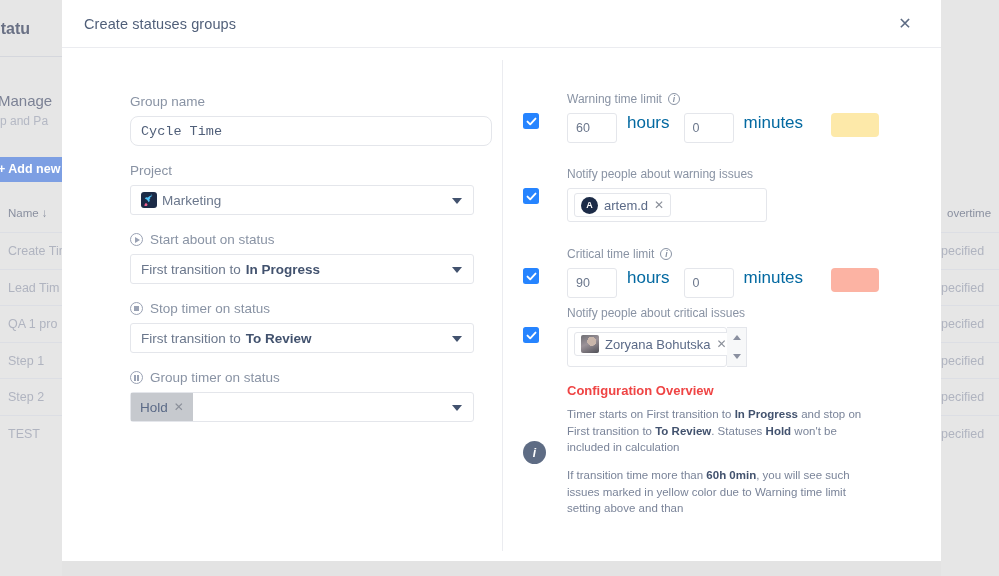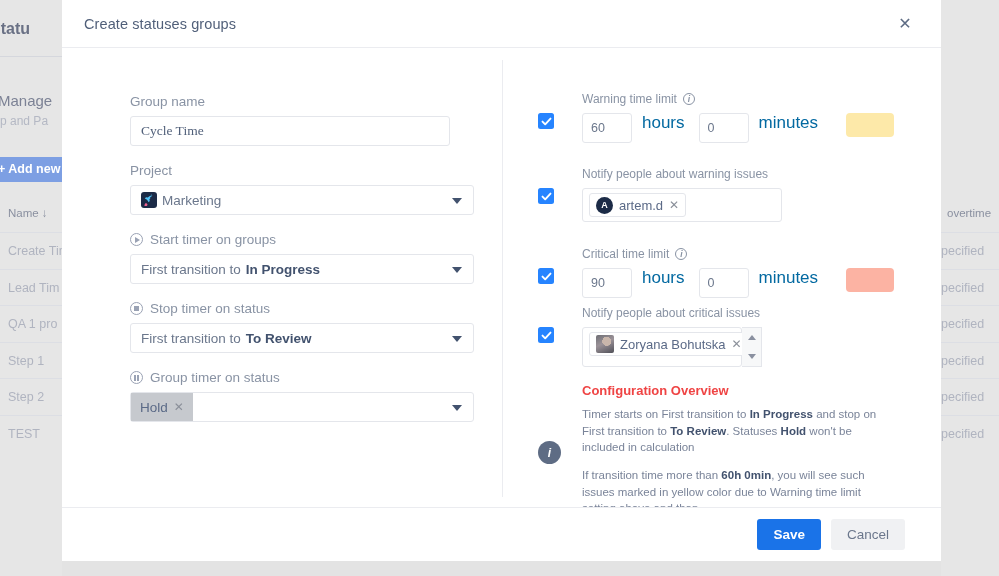--- a/index.html
+++ b/index.html
@@ -105,35 +105,35 @@
     padding: 46px 0 0 68px;
     position: relative;
   }
   .divider {
     position: absolute; left: 440px; top: 12px;
     width: 1px; bottom: 10px;
     background: #ebecf0;
   }
   .col-right {
     flex: 1;
-    padding: 44px 0 0 36px;
+    padding: 44px 0 0 21px;
     position: relative;
   }
 
   
   .field { margin-bottom: 17px; }
   .field-label {
     font-size: 13.5px; color: #8993a4; margin-bottom: 7px;
     display: flex; align-items: center; gap: 7px;
   }
   .text-input {
-    width: 320px; height: 30px;
-    border: 1px solid #e4e6eb; border-radius: 3px;
+    width: 362px; height: 30px;
+    border: 1px solid #e4e6eb; border-radius: 8px;
     background: #fff;
-    font-family: Liberation Serif, serif;
+    font-family: Liberation Mono, monospace;
     font-size: 13.5px; color: #505f79;
     padding: 0 10px;
     outline: none;
   }
   .select-box {
     width: 344px; height: 30px;
     border: 1px solid #e4e6eb; border-radius: 3px;
     background: #fff;
     display: flex; align-items: center;
     padding: 0 10px;
@@ -382,21 +382,21 @@
           </span>
           <span class="caret"></span>
         </div>
       </div>
 
       <div class="field">
         <div class="field-label">
           <span class="timer-icon">
               <span class="ti-play"></span>
             </span>
-          <span>Start timer on groups</span>
+          <span>Start about on status</span>
         </div>
         <div class="select-box">
           <span class="select-text">
             <span>First transition to</span>
             <span class="select-strong">In Progress</span>
           </span>
           <span class="caret"></span>
         </div>
       </div>
 
@@ -526,17 +526,13 @@
           <span>Timer starts on First transition to </span><b>In Progress</b><span> and stop on First transition to </span><b>To Review</b><span>. Statuses </span><b>Hold</b><span> won't be included in calculation</span>
         </div>
         <div class="ov-p">
           <span>If transition time more than </span><b>60h 0min</b><span>, you will see such issues marked in yellow color due to Warning time limit setting above and than </span>
         </div>
       </div>
 
     </div>
   </div>
 
-  <div class="modal-footer">
-    <button class="btn btn-primary">Save</button>
-    <button class="btn btn-default">Cancel</button>
-  </div>
 </div>
 
 </body></html>

